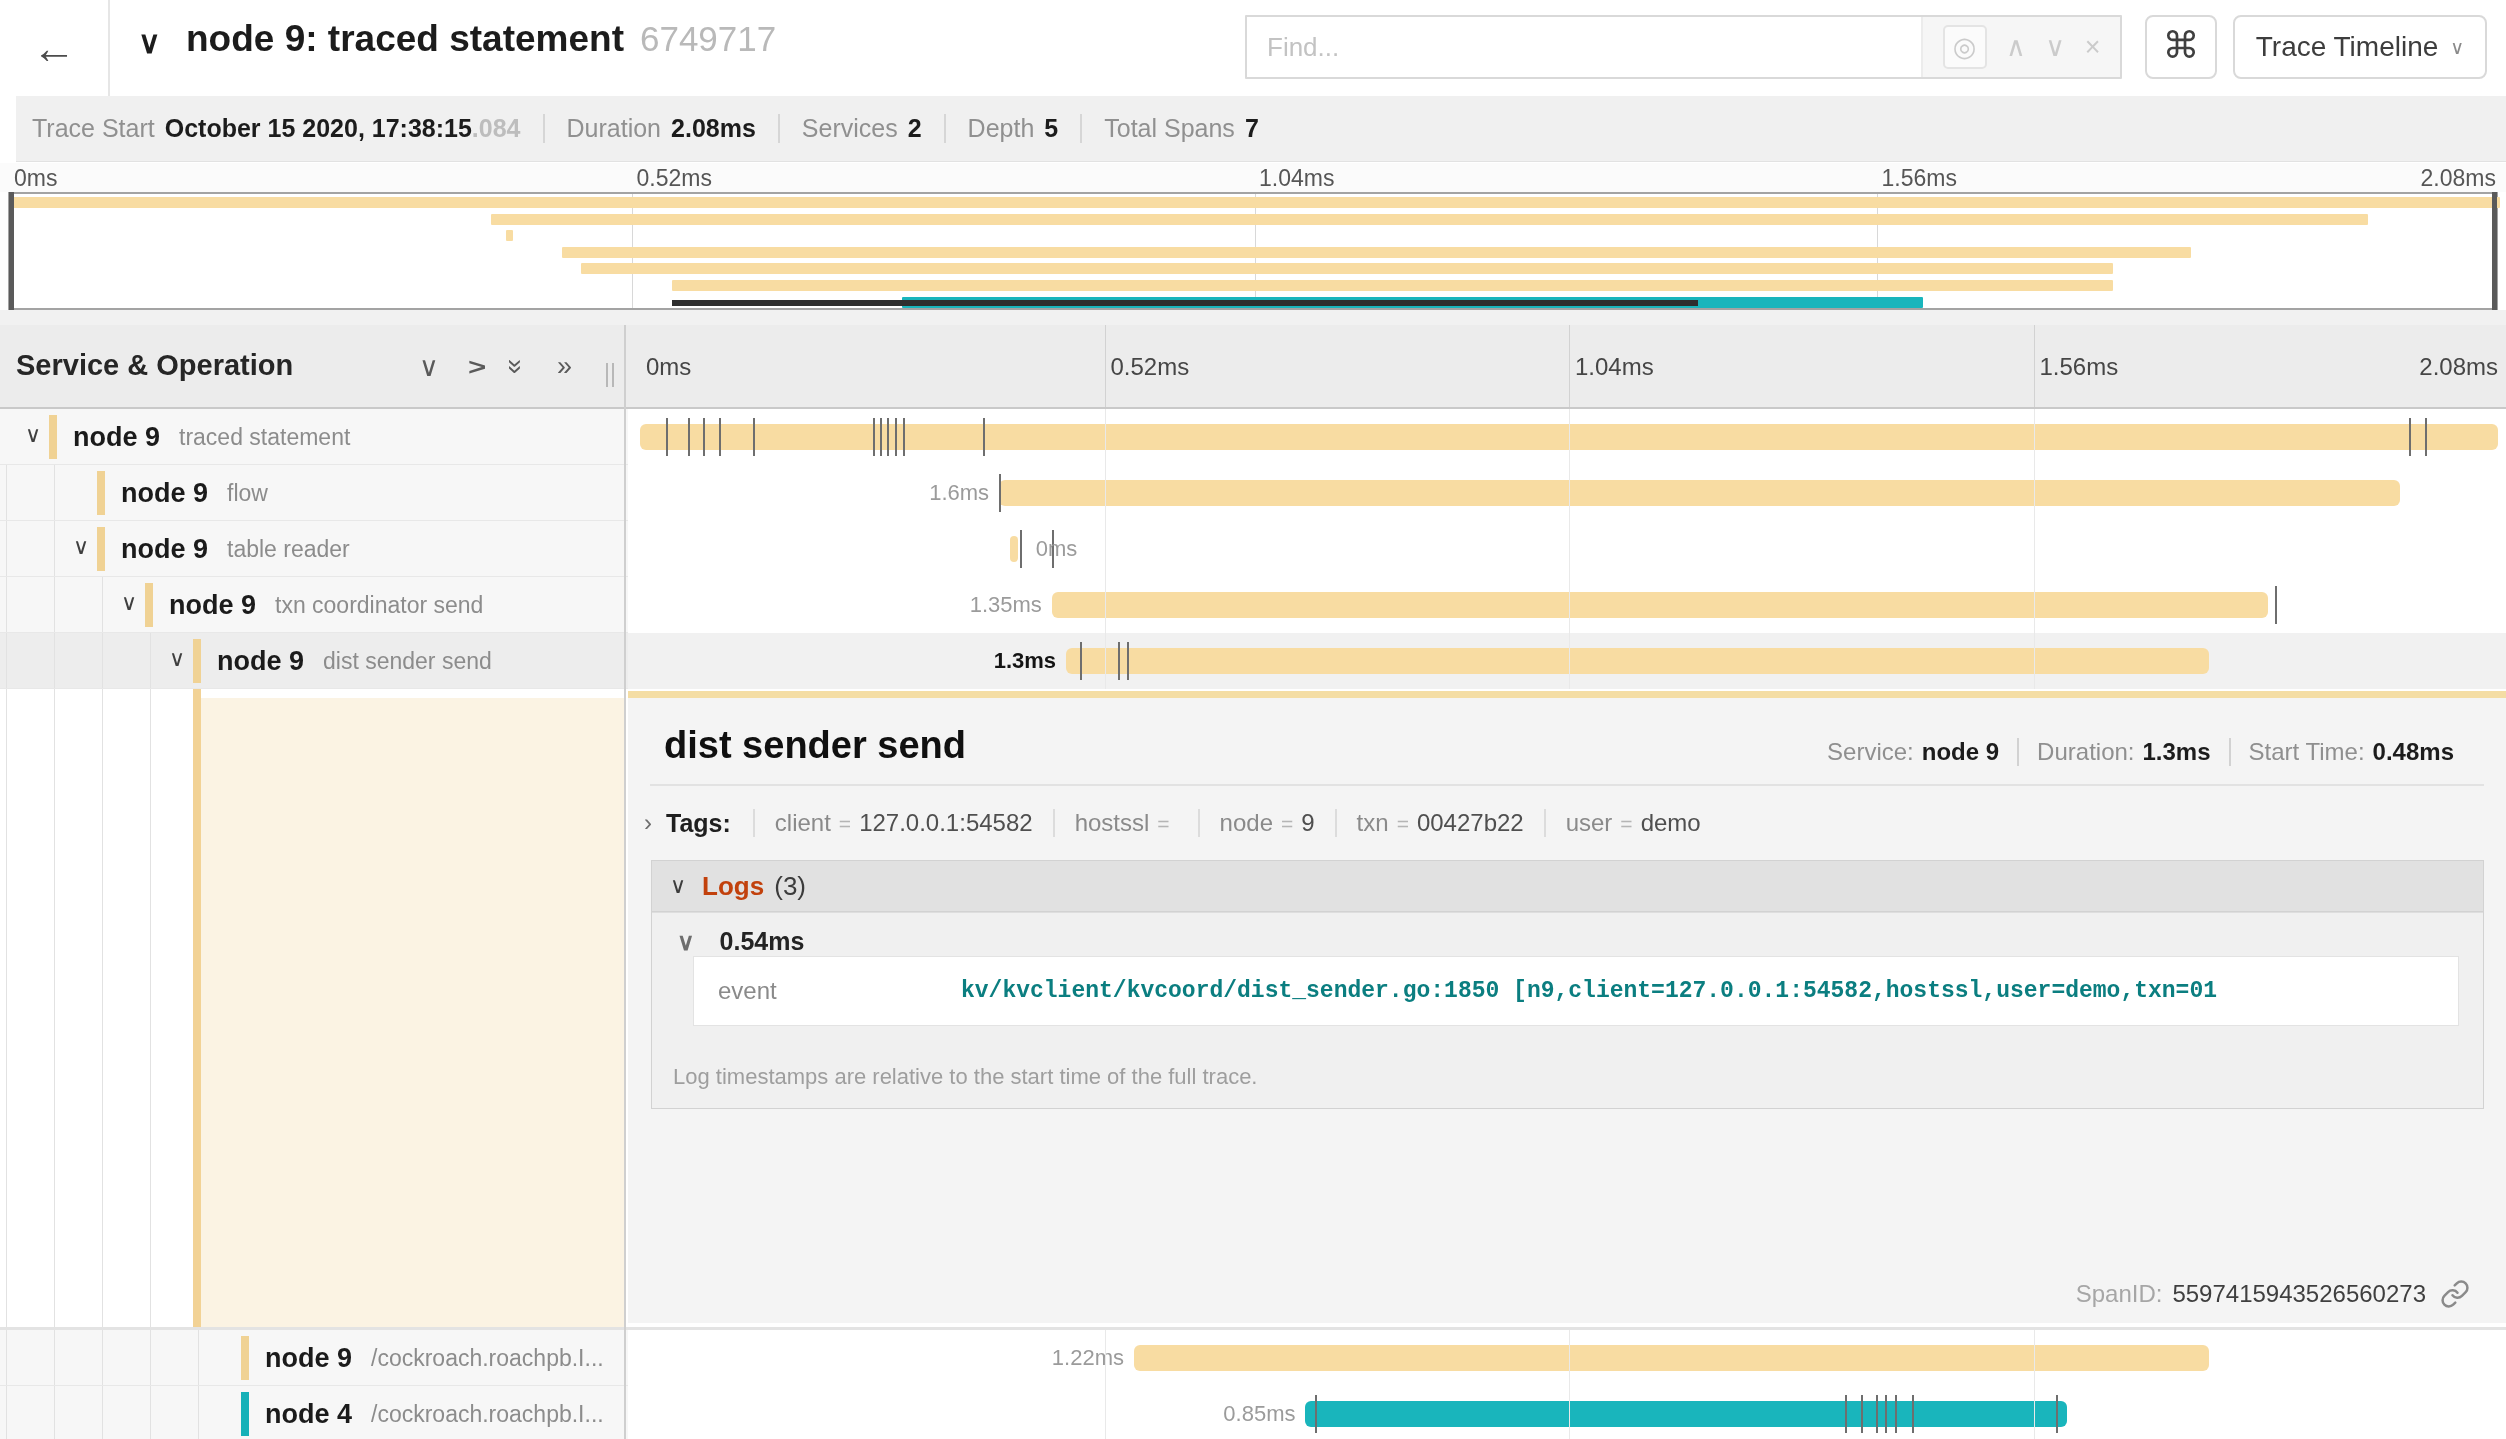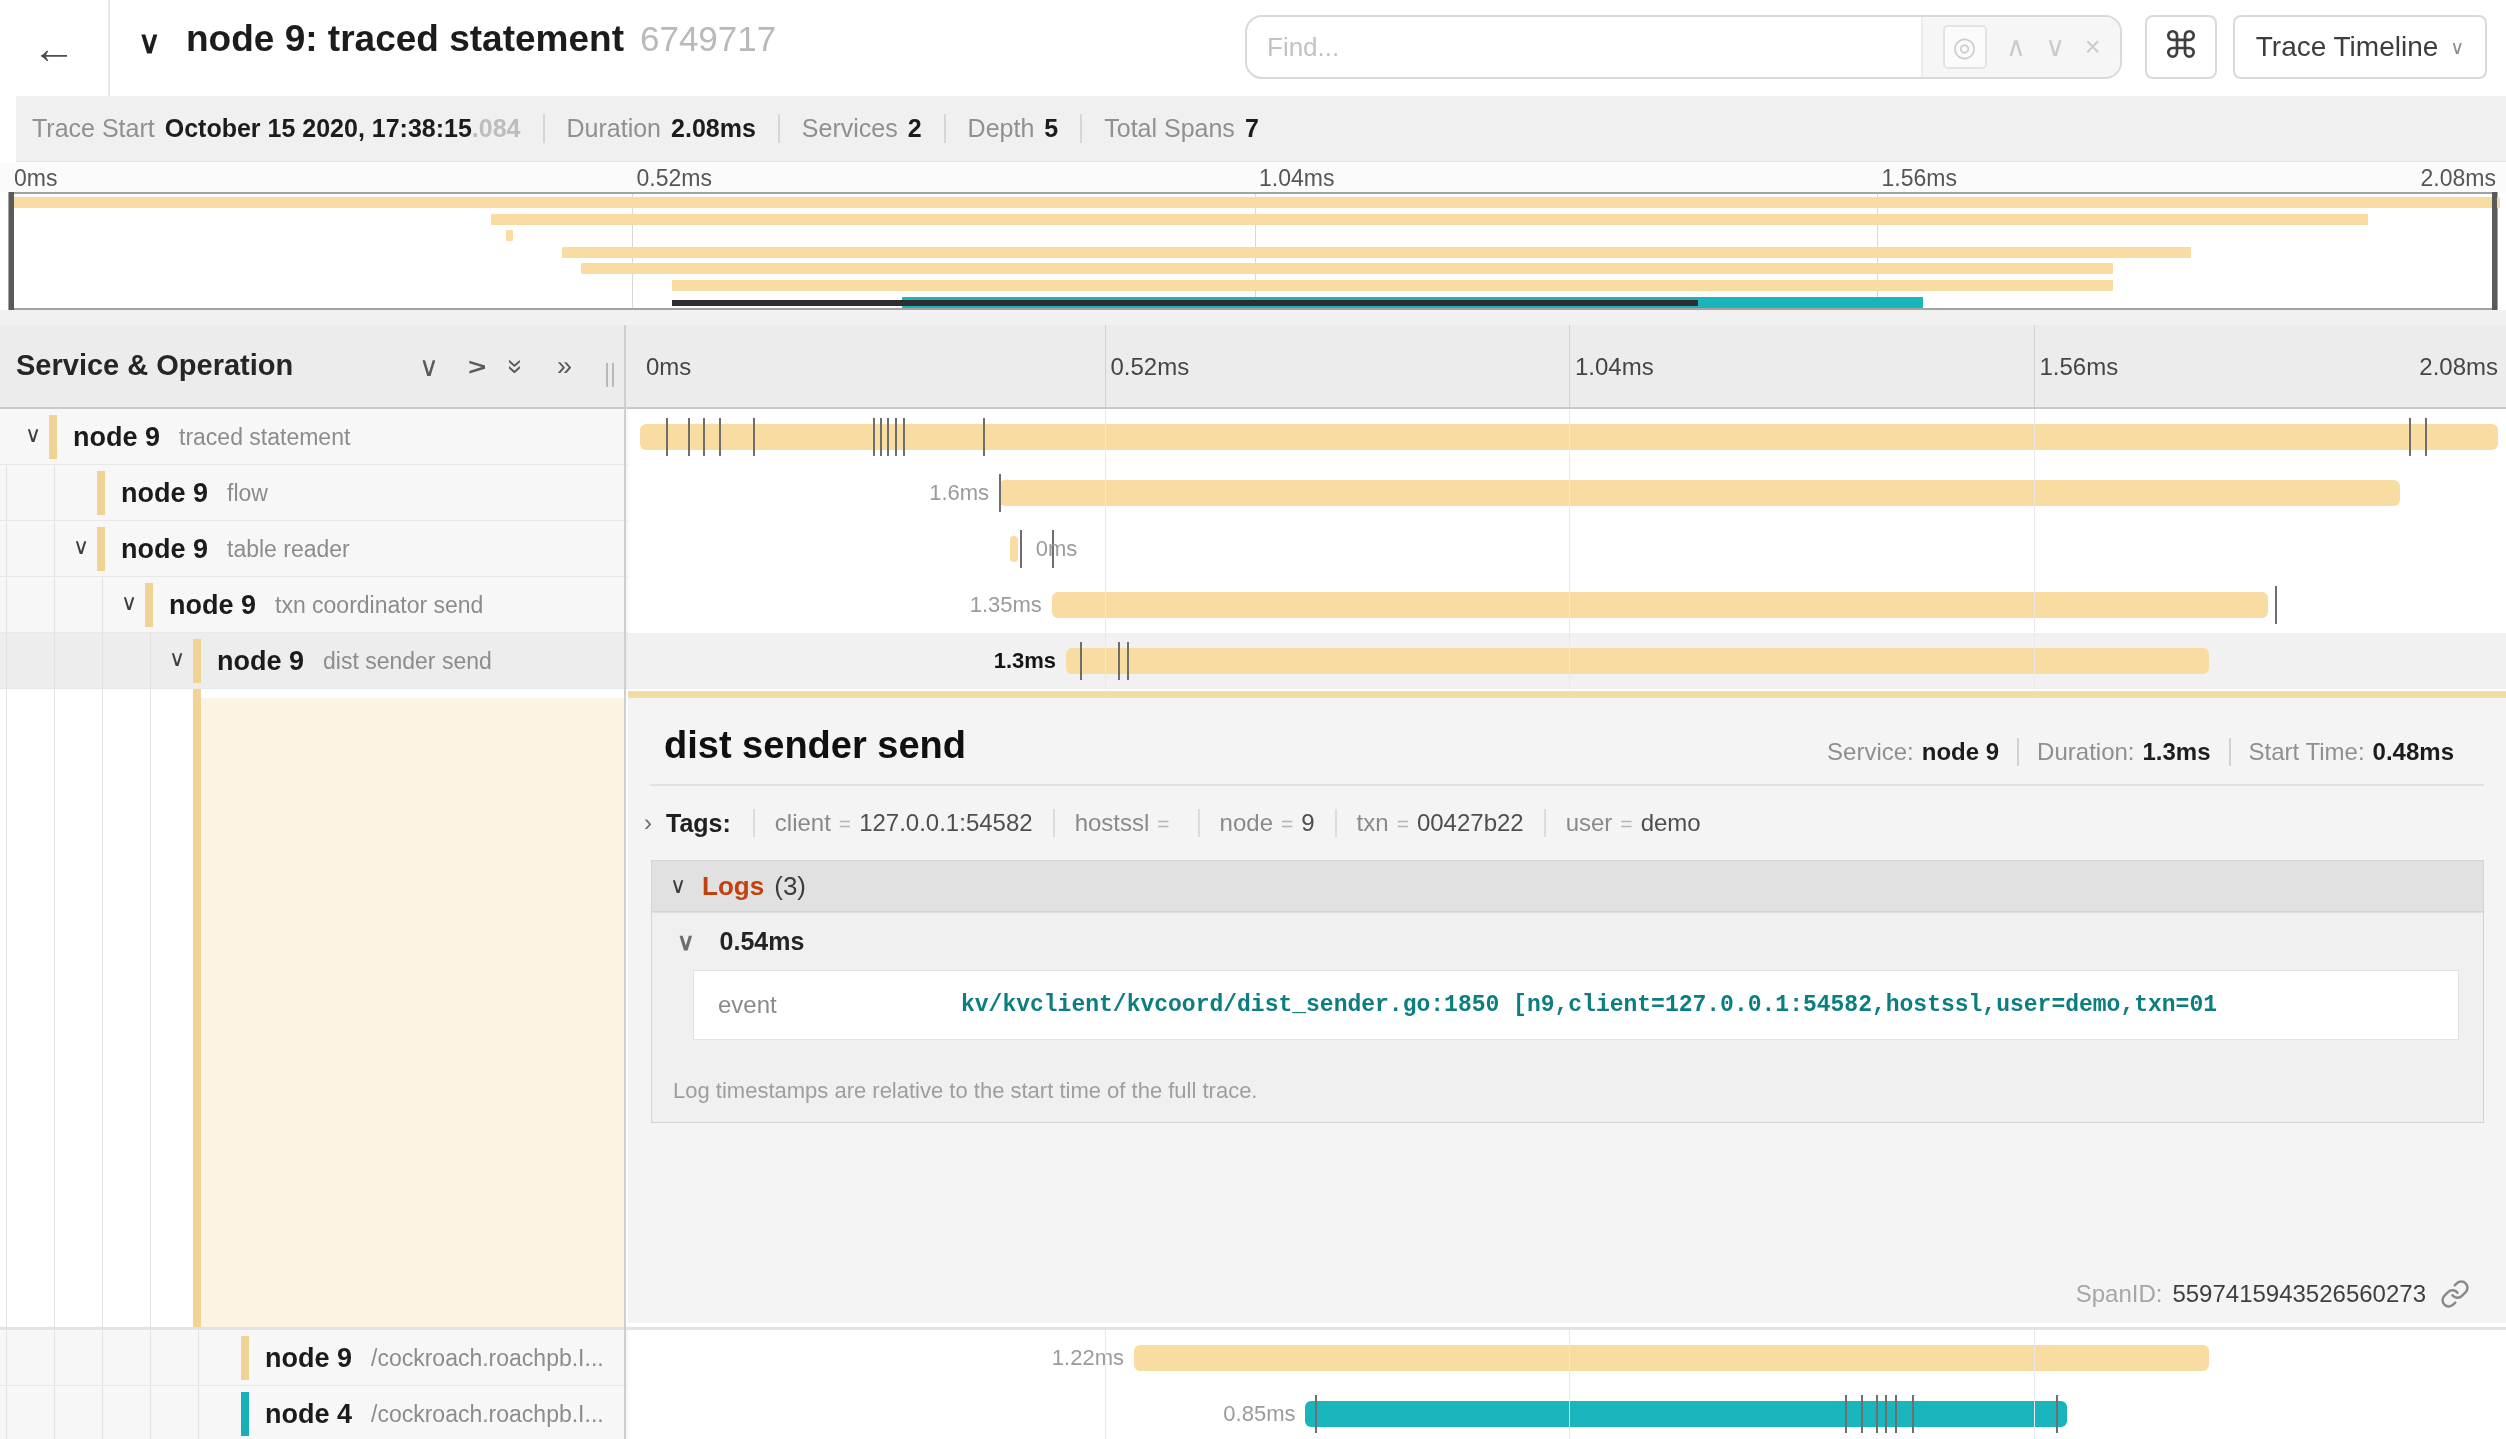--- a/index.html
+++ b/index.html
@@ -7,21 +7,21 @@
        font-family:"Liberation Sans", sans-serif;-webkit-font-smoothing:antialiased;}
   .abs{position:absolute;}
   
   .topbar{position:absolute;left:0;top:0;width:2506px;height:96px;background:#fff;}
   .backbtn{position:absolute;left:0;top:0;width:110px;height:96px;border:none;background:#fff;
            border-right:2px solid #e6e6e6;font-size:44px;color:#4c4c4c;cursor:pointer;}
   .title-caret{position:absolute;left:138px;top:24px;font-size:31px;font-weight:700;color:#1c1c1c;}
   .pagetitle{position:absolute;left:186px;top:18px;font-size:37px;font-weight:700;color:#1c1c1c;margin:0;white-space:nowrap;}
   .traceid{font-size:35px;font-weight:400;color:#b9b9b9;margin-left:16px;}
   .findgroup{position:absolute;left:1245px;top:15px;width:877px;height:64px;border:2px solid #d9d9d9;
-             border-radius:17px;background:#fff;display:flex;box-sizing:border-box;overflow:hidden;}
+             border-radius:1px;background:#fff;display:flex;box-sizing:border-box;overflow:hidden;}
   .findinput{flex:0 0 634px;border:none;outline:none;font-size:26px;padding:0 20px;color:#444;
              font-family:"Liberation Sans",sans-serif;background:transparent;}
   .findinput::placeholder{color:#c3c3c3;}
   .findsuffix{flex:1;background:#f6f6f6;border-left:2px solid #ececec;display:flex;align-items:center;
               justify-content:space-evenly;color:#cbcbcb;}
   .sfxicon{font-size:27px;color:#cbcbcb;}
   .locatebox{width:44px;height:44px;border:2px solid #e4e4e4;border-radius:5px;background:#fbfbfb;
              display:flex;align-items:center;justify-content:center;box-sizing:border-box;}
   .cmdbtn{position:absolute;left:2145px;top:15px;width:72px;height:64px;border:2px solid #d9d9d9;border-radius:8px;
           background:#fff;font-size:37px;color:#3f3f3f;box-sizing:border-box;text-align:center;line-height:58px;}
@@ -102,21 +102,21 @@
             padding-left:18px;cursor:pointer;}
   .logshead .lchev{font-size:22px;color:#3c3c3c;margin-right:16px;}
   .logshead .ltitle{font-size:26px;font-weight:700;color:#c2410c;}
   .logshead .lcount{font-size:26px;color:#3c3c3c;margin-left:10px;}
   .logrow{padding:24px 24px 24px 25px;white-space:nowrap;overflow:hidden;font-size:24px;color:#585858;cursor:pointer;}
   .lrchev{font-size:24px;color:#6e6e6e;margin-right:18px;}
   .lrtime{font-size:25px;font-weight:700;color:#242424;margin-right:18px;}
   .lrkey{color:#8a8a8a;}
   .lreq{color:#b5b5b5;font-size:21px;margin:0 8px;}
   .logexp{border-top:1px solid #dedede;padding:14px 24px 22px 25px;}
-  .logexp .exphead{font-size:25px;font-weight:700;color:#242424;margin-bottom:14px;cursor:pointer;}
+  .logexp .exphead{font-size:25px;font-weight:700;color:#242424;cursor:pointer;}
   .kvbox{margin-left:16px;margin-right:0;background:#fff;border:1px solid #e3e3e3;display:flex;padding:16px 24px;}
   .kvkey{flex:0 0 243px;font-size:24px;color:#8a8a8a;padding-top:4px;}
   .kvval{font-family:"Liberation Mono", monospace;font-size:23px;font-weight:700;color:#0b7e80;line-height:36px;white-space:pre-wrap;}
   .logfooter{padding:16px 20px 18px 21px;font-size:22px;color:#9e9e9e;}
   .spanidrow{position:absolute;right:36px;bottom:14px;display:flex;align-items:center;font-size:24px;}
   .spanidlabel{color:#a6a6a6;margin-right:10px;}
   .spanidval{color:#3f3f3f;}
   .linkicon{margin-left:14px;width:30px;height:30px;cursor:pointer;}
   .bottomline{position:absolute;left:0;top:1327px;width:2506px;height:3px;background:#e3e3e3;}
 </style>

